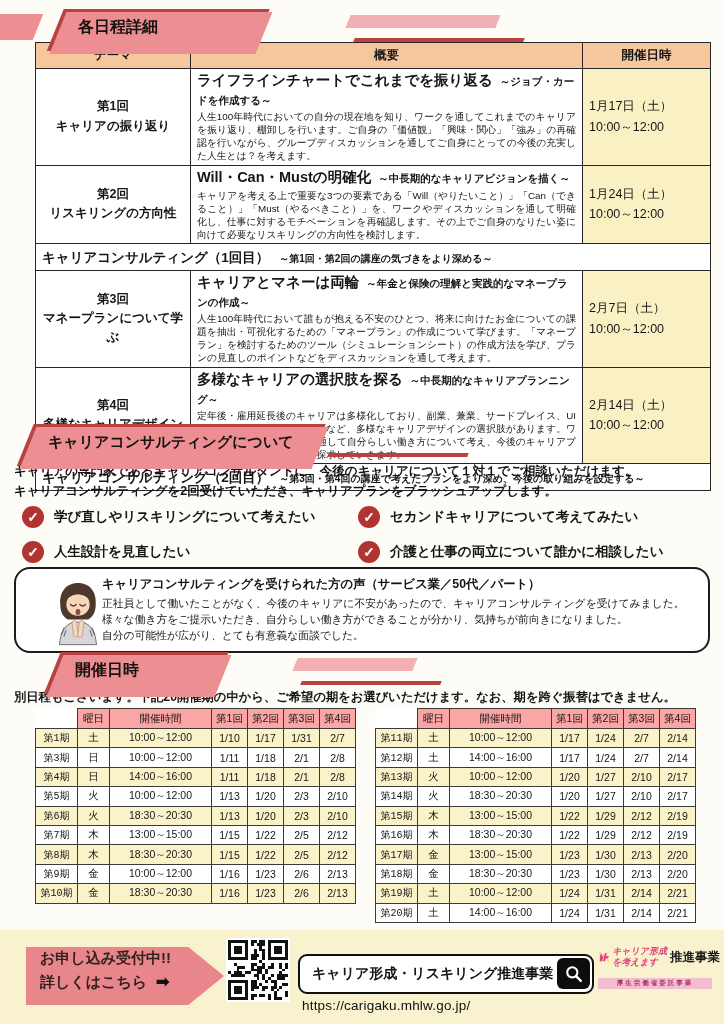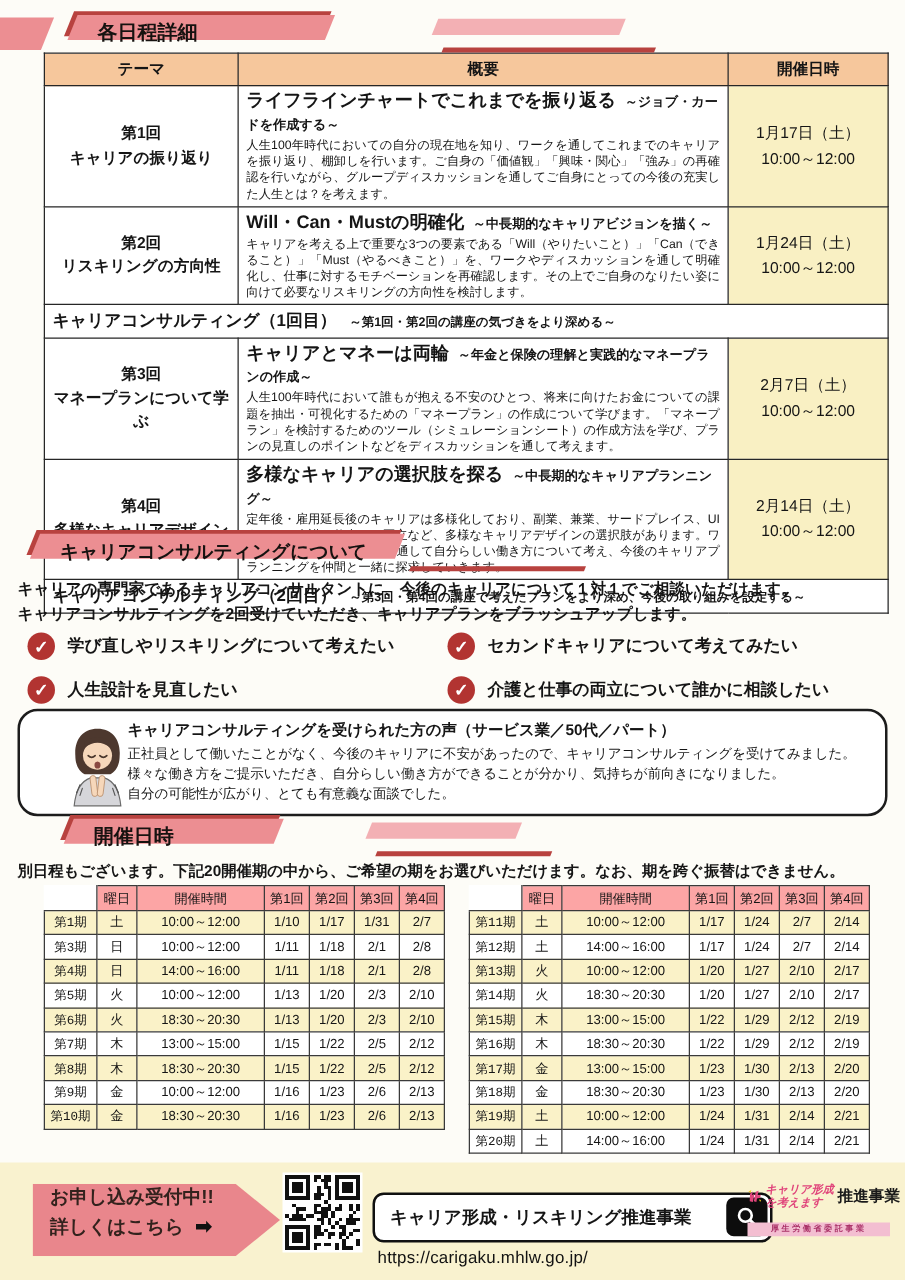--- a/index.html
+++ b/index.html
@@ -1,41 +1,41 @@
 <!DOCTYPE html>
 <html><head>
 <meta charset="utf-8">
 <style>
   html,body{margin:0;padding:0;background:#e9e6df;}
   *{box-sizing:border-box;}
   .page{position:relative;width:724px;height:1024px;margin:0 auto;background:#fdfcf7;
         font-family:"Liberation Sans",sans-serif;color:#151515;overflow:hidden;}
 
   
-  .ribbon{position:absolute;height:20px;z-index:3;}
+  .ribbon{position:absolute;height:42px;z-index:3;}
   .ribbon .bg{position:absolute;inset:0;background:#ec8e92;transform:skewX(-22deg);
               box-shadow:-4px -3px 0 #b8423f;}
   .ribbon .label{position:relative;z-index:1;display:block;font-weight:bold;font-size:16px;
                  line-height:30px;padding:0 20px;color:#161210;white-space:nowrap;}
   .ribbon .streak{position:absolute;height:13px;background:#f3b0b4;transform:skewX(-22deg);top:3px;}
   .ribbon .tail{position:absolute;height:4px;background:#b8423f;transform:skewX(-22deg);top:26px;}
   .edge-sliver{position:absolute;left:-14px;top:14px;width:52px;height:26px;background:#ec8e92;
                transform:skewX(-22deg);z-index:2;}
 
   
   .main-table{position:absolute;left:35px;top:42px;width:675px;border-collapse:collapse;
               table-layout:fixed;background:#fff;}
   .main-table th,.main-table td{border:1.6px solid #262626;padding:2px 6px;vertical-align:middle;}
   .main-table thead th{background:#f6c79c;font-size:12.5px;font-weight:bold;height:26px;padding:0;}
   .theme-cell{text-align:center;font-weight:bold;font-size:12.5px;line-height:1.55;}
   .ov-cell{padding:3px 8px 4px 8px;vertical-align:top;margin-left:10px;}
   .ov-title{font-weight:bold;font-size:14.5px;letter-spacing:0;}
   .ov-sub{font-weight:bold;font-size:10.5px;margin-left:7px;}
   .ov-body{font-size:9.8px;line-height:1.34;margin-top:2px;text-align:justify;}
-  .date-cell{background:#f9f0c3;text-align:center;font-size:12.5px;line-height:1.65;}
+  .date-cell{background:#f9f0c3;text-align:left;font-size:12.5px;line-height:1.65;}
   .consult-cell{padding:3px 6px;}
   .consult-title{font-weight:bold;font-size:13.5px;}
   .consult-sub{font-weight:bold;font-size:10px;margin-left:10px;}
 
   
   .intro{position:absolute;left:14px;top:461px;width:700px;font-weight:bold;font-size:12.5px;
          line-height:1.62;}
   .checks{position:absolute;left:22px;top:506px;width:690px;display:grid;
           grid-template-columns:336px 1fr;row-gap:13px;}
   .check-item{display:flex;align-items:center;gap:10px;}
@@ -64,21 +64,21 @@
   .period-cell{font-size:10px;font-family:Liberation Mono, monospace;}
 
   
   .footer{position:absolute;left:0;top:930px;width:724px;height:94px;background:#f9f2cf;}
   .apply{position:absolute;left:26px;top:17px;width:198px;height:58px;background:#e9868c;
          clip-path:polygon(0 0,82% 0,100% 50%,82% 100%,0 100%);display:flex;flex-direction:column;
          justify-content:flex-start;padding-left:14px;}
   .apply-line{font-weight:bold;font-size:15px;color:#33221d;line-height:1.5;white-space:nowrap;}
   .apply-arrow{color:#111;margin-left:9px;font-size:16px;}
   .qr-wrap{position:absolute;left:226px;top:8px;width:64px;height:64px;background:#fff;padding:2px;}
-  .search-pill{position:absolute;left:298px;top:24px;width:320px;height:40px;background:#fff;
+  .search-pill{position:absolute;left:298px;top:24px;width:296px;height:40px;background:#fff;
                border:2.5px solid #101010;border-radius:9px;display:flex;align-items:center;
                padding-left:12px;}
   .search-label{font-weight:bold;font-size:14px;white-space:nowrap;}
   .search-btn{position:absolute;right:2px;top:2px;width:33px;height:31px;background:#0d0d0d;
               border-radius:6px;display:flex;align-items:center;justify-content:center;}
   .url{position:absolute;left:302px;top:68px;font-size:13.5px;color:#111;letter-spacing:.2px;
        text-decoration:none;}
   .logo{position:absolute;left:598px;top:10px;width:122px;}
   .logo-row{display:flex;align-items:center;gap:3px;}
   .logo-stack{display:flex;flex-direction:column;}

